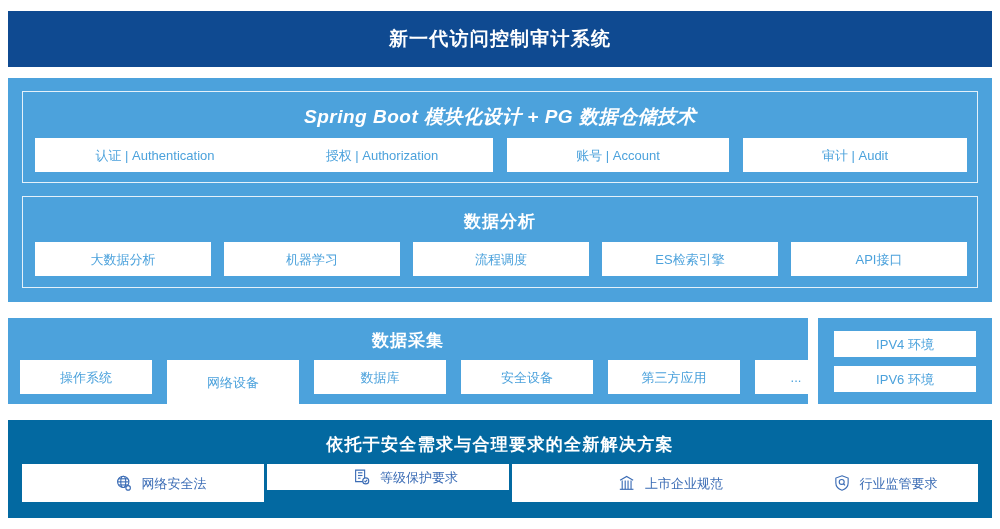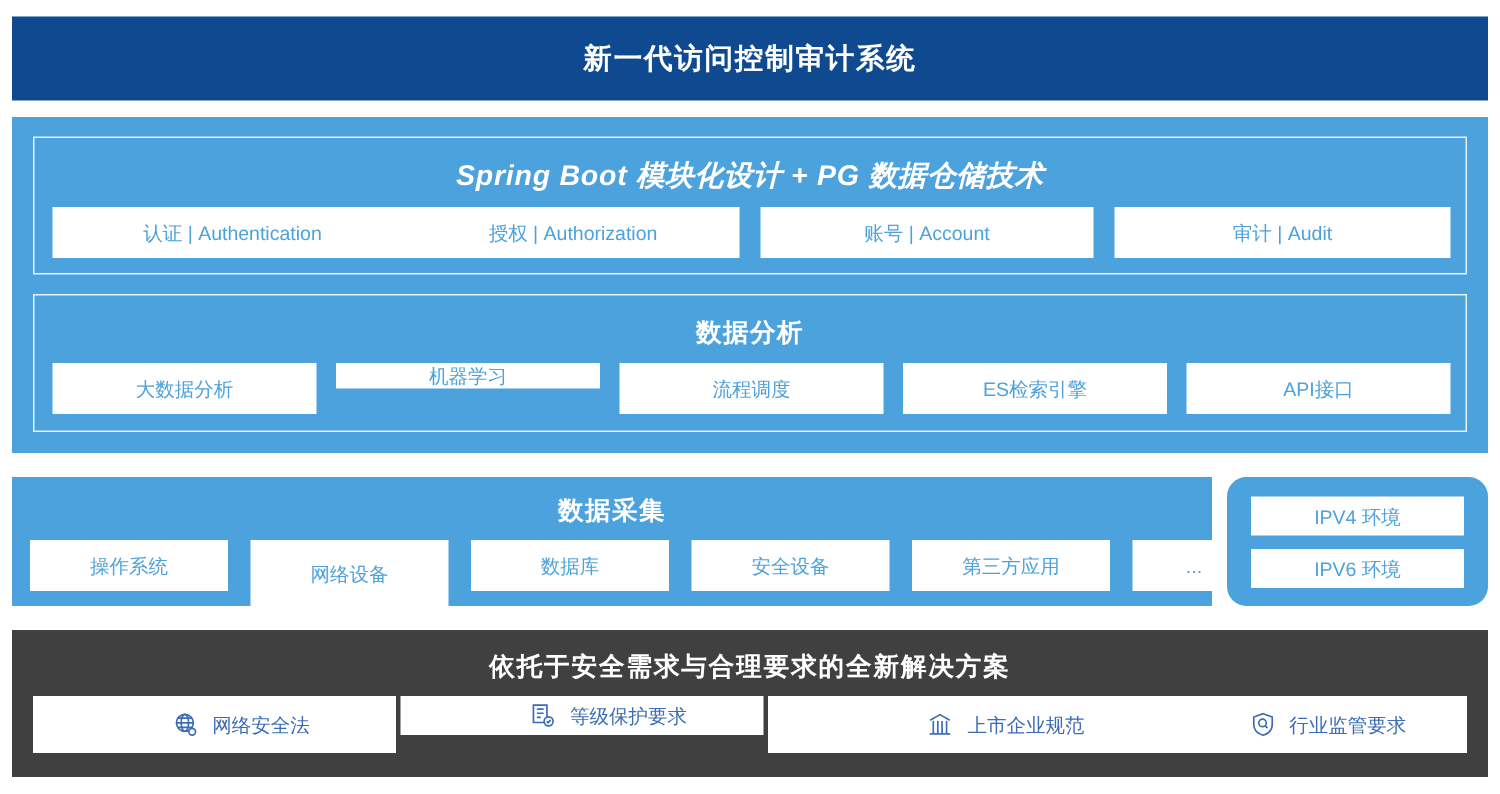--- a/index.html
+++ b/index.html
@@ -39,21 +39,21 @@
     font-weight: bold;
     letter-spacing: 1.2px;
   }
 
   
   .panel {
     position: absolute;
     box-sizing: border-box;
   }
   .panel-light { background: #4ca2dc; }
-  .panel-mid   { background: #404040; }
+  .panel-mid   { background: #0369a1; }
 
   
   .group {
     position: absolute;
     box-sizing: border-box;
     border: 1px solid rgba(255,255,255,0.85);
   }
   .group-title {
     position: absolute;
     left: 0;
@@ -122,21 +122,20 @@
   #sec-collect .group-title {
     top: 11px;
     font-size: 17px;
     letter-spacing: 1px;
   }
   #sec-ip {
     left: 818px;
     top: 318px;
     width: 174px;
     height: 86px;
-    border-radius: 13px;
   }
 
   
   #sec-solution {
     left: 8px;
     top: 420px;
     width: 984px;
     height: 98px;
   }
   #sec-solution .group-title {
@@ -174,21 +173,21 @@
         <span class="chip-label">审计 | Audit</span>
       </div>
     </div>
 
     <div class="group" id="grp-analysis">
       <div class="group-title">数据分析</div>
 
       <div class="chip" style="left:12px; top:45px; width:176px; height:34px;">
         <span class="chip-label">大数据分析</span>
       </div>
-      <div class="chip" style="left:201px; top:45px; width:176px; height:17px;">
+      <div class="chip" style="left:201px; top:45px; width:176px; height:34px;">
         <span class="chip-label">机器学习</span>
       </div>
       <div class="chip" style="left:390px; top:45px; width:176px; height:34px;">
         <span class="chip-label">流程调度</span>
       </div>
       <div class="chip" style="left:579px; top:45px; width:176px; height:34px;">
         <span class="chip-label">ES检索引擎</span>
       </div>
       <div class="chip" style="left:768px; top:45px; width:176px; height:34px;">
         <span class="chip-label">API接口</span>

